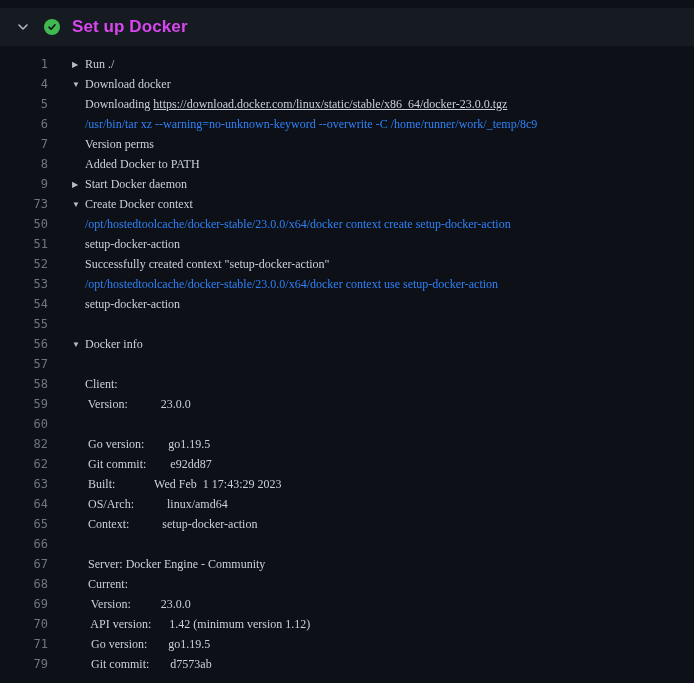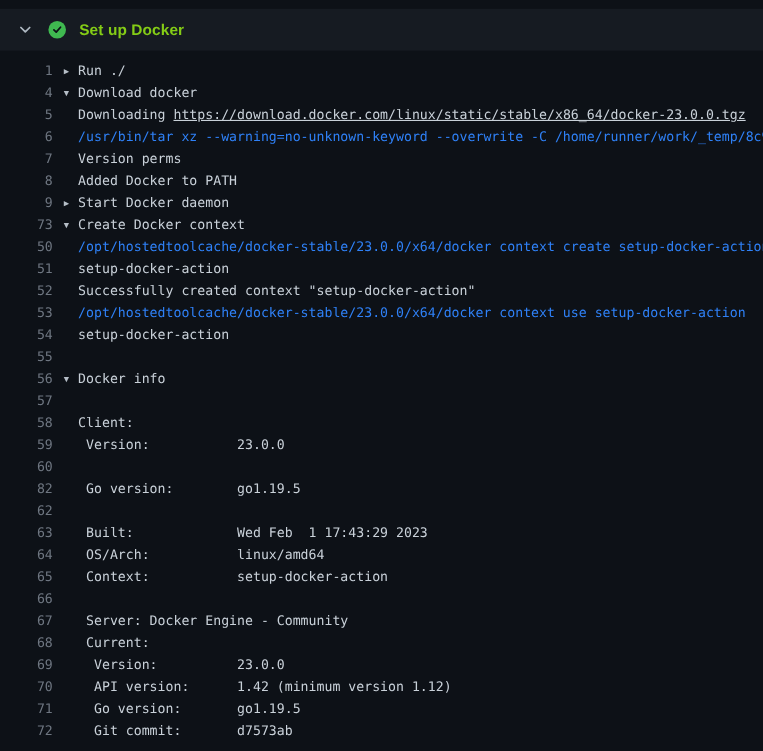--- a/index.html
+++ b/index.html
@@ -29,23 +29,23 @@
   .status-circle {
     width: 16px; height: 16px;
     border-radius: 50%;
     background: var(--green, #3fb950);
     display: inline-flex; align-items: center; justify-content: center;
     margin-right: 12px;
     flex: 0 0 auto;
   }
   .status-circle svg { display: block; }
   .step-title {
-    color: #84cc16;
+    color: #d946ef;
     font-family: "Liberation Sans", "DejaVu Sans", sans-serif;
-    font-size: 14px;
+    font-size: 17px;
     font-weight: 600;
     letter-spacing: .1px;
   }
   
   .log {
     position: absolute;
     top: 54px; left: 0; right: 0; bottom: 0;
     overflow: hidden;
     font-size: 12px;
     line-height: 20px;
@@ -57,23 +57,24 @@
   }
   .ln {
     flex: 0 0 48px;
     width: 48px;
     text-align: right;
     color: var(--muted, #6e7681);
     user-select: none;
     cursor: pointer;
   }
   .content {
-    margin-left: 10px;
+    margin-left: 24px;
     color: var(--text, #c9d1d9);
     white-space: pre;
+    font-family: Liberation Serif, serif;
   }
   .arrow {
     display: inline-block;
     width: 13px;
     font-size: 8px;
     color: #b5bec7;
     vertical-align: 1px;
   }
   .cmd { color: var(--blue, #2f81f7); }
   .lnk { color: var(--text, #c9d1d9); text-decoration: underline; cursor: pointer; }
@@ -110,24 +111,24 @@
     <div class="row"><span class="ln">52</span><span class="content"><span class="arrow"></span><span class="t">Successfully created context "setup-docker-action"</span></span></div>
     <div class="row"><span class="ln">53</span><span class="content"><span class="arrow"></span><span class="cmd">/opt/hostedtoolcache/docker-stable/23.0.0/x64/docker context use setup-docker-action</span></span></div>
     <div class="row"><span class="ln">54</span><span class="content"><span class="arrow"></span><span class="t">setup-docker-action</span></span></div>
     <div class="row"><span class="ln">55</span></div>
     <div class="row group-row"><span class="ln">56</span><span class="content"><span class="arrow">▼</span><span class="t">Docker info</span></span></div>
     <div class="row"><span class="ln">57</span></div>
     <div class="row"><span class="ln">58</span><span class="content"><span class="arrow"></span><span class="t">Client:</span></span></div>
     <div class="row"><span class="ln">59</span><span class="content"><span class="arrow"></span><span class="t"> Version:           23.0.0</span></span></div>
     <div class="row"><span class="ln">60</span></div>
     <div class="row"><span class="ln">82</span><span class="content"><span class="arrow"></span><span class="t"> Go version:        go1.19.5</span></span></div>
-    <div class="row"><span class="ln">62</span></div>
+    <div class="row"><span class="ln">62</span><span class="content"><span class="arrow"></span><span class="t"> Git commit:        e92dd87</span></span></div>
     <div class="row"><span class="ln">63</span><span class="content"><span class="arrow"></span><span class="t"> Built:             Wed Feb  1 17:43:29 2023</span></span></div>
     <div class="row"><span class="ln">64</span><span class="content"><span class="arrow"></span><span class="t"> OS/Arch:           linux/amd64</span></span></div>
     <div class="row"><span class="ln">65</span><span class="content"><span class="arrow"></span><span class="t"> Context:           setup-docker-action</span></span></div>
     <div class="row"><span class="ln">66</span><span class="content"><span class="arrow"></span></span></div>
     <div class="row"><span class="ln">67</span><span class="content"><span class="arrow"></span><span class="t"> Server: Docker Engine - Community</span></span></div>
     <div class="row"><span class="ln">68</span><span class="content"><span class="arrow"></span><span class="t"> Current:</span></span></div>
     <div class="row"><span class="ln">69</span><span class="content"><span class="arrow"></span><span class="t">  Version:          23.0.0</span></span></div>
     <div class="row"><span class="ln">70</span><span class="content"><span class="arrow"></span><span class="t">  API version:      1.42 (minimum version 1.12)</span></span></div>
     <div class="row"><span class="ln">71</span><span class="content"><span class="arrow"></span><span class="t">  Go version:       go1.19.5</span></span></div>
-    <div class="row"><span class="ln">72</span><span class="content"><span class="arrow"></span><span class="t">  Git commit:       d7573ab</span></span></div>
+    <div class="row"><span class="ln">79</span><span class="content"><span class="arrow"></span><span class="t">  Git commit:       d7573ab</span></span></div>
   </div>
 
 </body></html>

